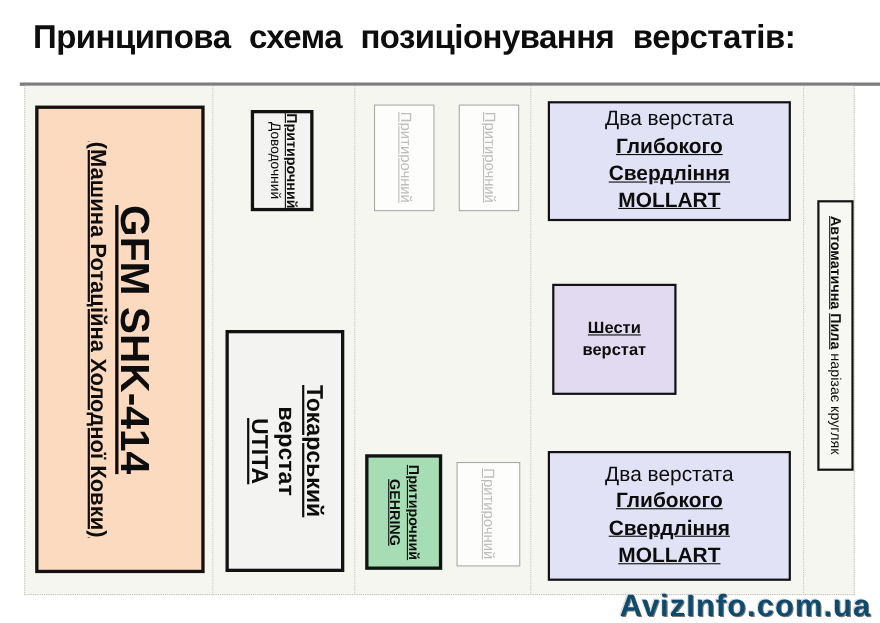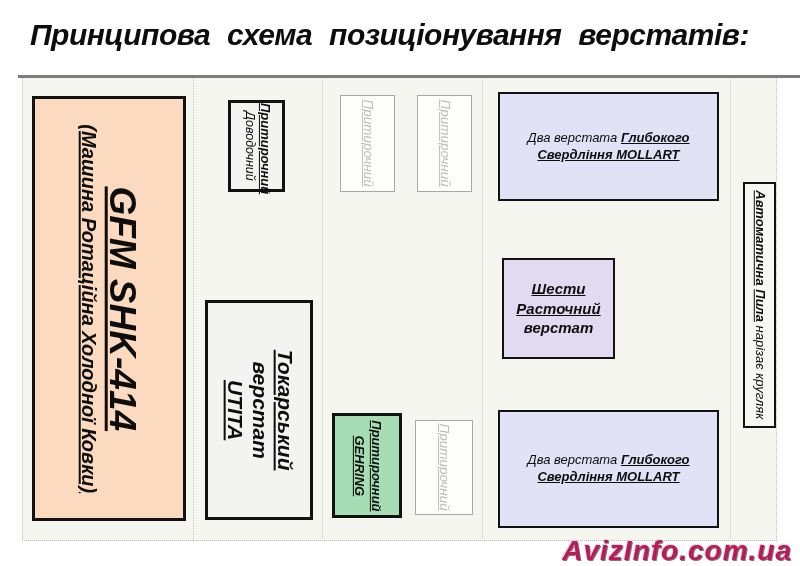--- a/index.html
+++ b/index.html
@@ -1,17 +1,17 @@
 <!DOCTYPE html>
 <html><head>
 <meta charset="utf-8">
 <style>
   * { margin:0; padding:0; box-sizing:border-box; }
   body { font-family:"Liberation Sans", sans-serif; background:#ffffff; }
-  .page { position:relative; width:800px; height:566px; background:#ffffff; overflow:hidden;font-style:italic; }
+  .page { position:relative; width:800px; height:566px; background:#ffffff; overflow:hidden; }
 
   .page-title {
     position:absolute; left:30px; top:18px; width:760px;
     font-size:30px; font-weight:bold; color:#0d0d0d;
     letter-spacing:-0.5px; word-spacing:9px; white-space:nowrap;
   }
   .title-rule { position:absolute; left:18px; top:75px; width:782px; height:3px; background:#7c7c7c; }
 
   .diagram {
     position:absolute; left:22px; top:78px; width:755px; height:463px;
@@ -40,21 +40,21 @@
   .lapdov .l2 { font-size:12.5px; line-height:1.25; }
 
   
   .ghost { background:#fdfdfc; border:1px solid #a8a8a8; color:#bdbdbd; }
   .ghost .rot-inner { width:92px; font-size:13.5px; line-height:1.2; }
   .ghost1 { left:340px; top:95px; width:55px; height:97px; }
   .ghost2 { left:417px; top:95px; width:55px; height:97px; }
   .ghost3 { left:415px; top:420px; width:58px; height:95px; }
 
   
-  .mollart { background:#e1e2f6; font-size:13px; line-height:1.3; padding:0; }
+  .mollart { background:#e1e2f6; font-size:19px; line-height:1.3; padding:12px; }
   .mollart-top { left:498px; top:92px; width:221px; height:109px; }
   .mollart-bottom { left:498px; top:410px; width:221px; height:118px; }
 
   
   .saw { left:743px; top:182px; width:33px; height:246px; background:#f7f7f4; }
   .saw .rot-inner { width:238px; font-size:13px; line-height:1.2; white-space:nowrap; }
 
   
   .sixsp { left:502px; top:258px; width:113px; height:101px; background:#e2daf0; font-weight:bold; font-size:15px; line-height:1.3; }
 
@@ -63,21 +63,21 @@
   .utita .rot-inner { width:205px; }
   .utita .l { font-size:21px; font-weight:bold; line-height:1.18; }
 
   
   .gehring { left:332px; top:413px; width:70px; height:105px; background:#a6ddb4; }
   .gehring .rot-inner { width:96px; }
   .gehring .l { font-size:13px; font-weight:bold; line-height:1.3; }
 
   .watermark {
     position:absolute; right:8px; top:535px;
-    font-size:28px; font-weight:bold; letter-spacing:1px; color:#be185d;
+    font-size:28px; font-weight:bold; letter-spacing:1px; color:#0c4a6e;
     text-shadow:-1px -1px 0 #d9d9d9, 1px 1px 0 #787878;
   }
 </style>
 </head>
 <body>
 
 <div class="page">
 
   <div class="page-title">Принципова схема позиціонування верстатів:</div>
   <div class="title-rule"></div>
@@ -119,21 +119,20 @@
   <div class="box b2 saw">
     <div class="rot-inner">
       <span class="bold u">Автоматична</span>
       <span class="bold u">Пила</span><span> нарізає кругляк</span>
     </div>
   </div>
 
   <div class="box b2 sixsp">
     <div>
       <div class="u">Шести</div>
-      <div class="u">Расточний</div>
       <div>верстат</div>
     </div>
   </div>
 
   <div class="box b3 utita">
     <div class="rot-inner">
       <div class="l u">Токарський</div>
       <div class="l">верстат</div>
       <div class="l u">UTITA</div>
     </div>

